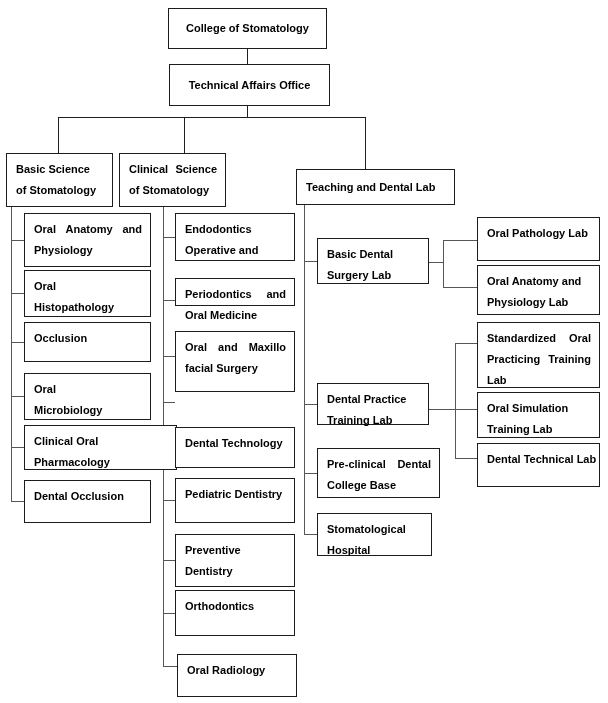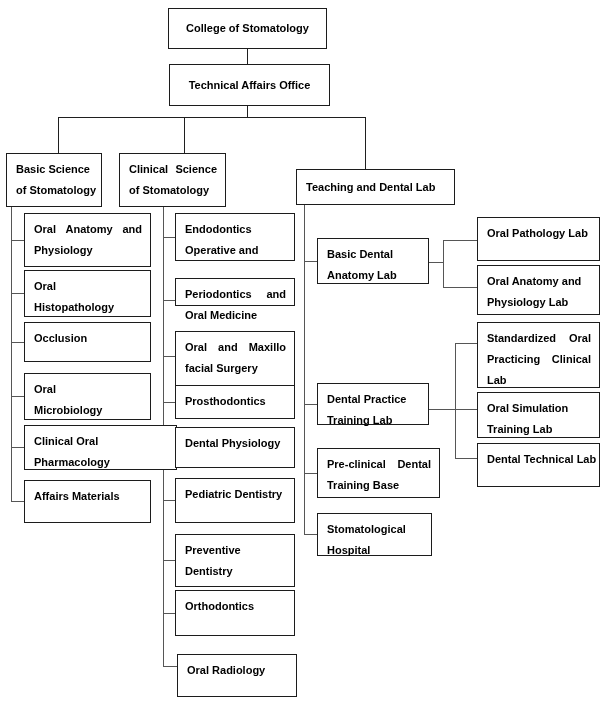--- a/index.html
+++ b/index.html
@@ -65,21 +65,21 @@
   <div class="h" style="left:455px;top:343px;width:22px"></div>
   <div class="h" style="left:455px;top:457.5px;width:22px"></div>
 
   <div class="node ctr" style="left:168px;top:8px;width:159px;height:41px">
     <div class="tl">College of Stomatology</div>
   </div>
   <div class="node ctr" style="left:169px;top:64px;width:161px;height:42px">
     <div class="tl">Technical Affairs Office</div>
   </div>
 
-  <div class="node" style="left:6px;top:153px;width:96px;height:54px">
+  <div class="node" style="left:6px;top:153px;width:107px;height:54px">
     <div class="tl">Basic Science</div>
     <div class="tl">of Stomatology</div>
   </div>
   <div class="node just" style="left:119px;top:153px;width:107px;height:54px">
     <div class="tl">Clinical Science</div>
     <div class="tl">of Stomatology</div>
   </div>
   <div class="node vctr" style="left:296px;top:169px;width:159px;height:36px">
     <div class="tl">Teaching and Dental Lab</div>
   </div>
@@ -97,82 +97,79 @@
   </div>
   <div class="node" style="left:24px;top:373px;width:127px;height:47px">
     <div class="tl">Oral</div>
     <div class="tl">Microbiology</div>
   </div>
   <div class="node" style="left:24px;top:425px;width:153px;height:45px">
     <div class="tl">Clinical Oral</div>
     <div class="tl">Pharmacology</div>
   </div>
   <div class="node" style="left:24px;top:480px;width:127px;height:43px">
-    <div class="tl">Affairs Materials</div>
+    <div class="tl">Dental Occlusion</div>
   </div>
 
   <div class="node" style="left:175px;top:213px;width:120px;height:48px">
     <div class="tl">Endodontics</div>
     <div class="tl">Operative and</div>
   </div>
   <div class="node just" style="left:175px;top:278px;width:120px;height:28px">
     <div class="tl">Periodontics and</div>
     <div class="tl">Oral Medicine</div>
   </div>
   <div class="node just" style="left:175px;top:331px;width:120px;height:61px">
     <div class="tl">Oral and Maxillo</div>
     <div class="tl">facial Surgery</div>
   </div>
-  <div class="node" style="left:175px;top:385px;width:120px;height:34px">
-    <div class="tl">Prosthodontics</div>
-  </div>
   <div class="node" style="left:175px;top:427px;width:120px;height:41px">
-    <div class="tl">Dental Physiology</div>
+    <div class="tl">Dental Technology</div>
   </div>
   <div class="node" style="left:175px;top:478px;width:120px;height:45px">
     <div class="tl">Pediatric Dentistry</div>
   </div>
   <div class="node" style="left:175px;top:534px;width:120px;height:53px">
     <div class="tl">Preventive</div>
     <div class="tl">Dentistry</div>
   </div>
   <div class="node" style="left:175px;top:590px;width:120px;height:46px">
     <div class="tl">Orthodontics</div>
   </div>
   <div class="node" style="left:177px;top:654px;width:120px;height:43px">
     <div class="tl">Oral Radiology</div>
   </div>
 
   <div class="node" style="left:317px;top:238px;width:112px;height:46px">
     <div class="tl">Basic Dental</div>
-    <div class="tl">Anatomy Lab</div>
+    <div class="tl">Surgery Lab</div>
   </div>
   <div class="node" style="left:317px;top:383px;width:112px;height:42px">
     <div class="tl">Dental Practice</div>
     <div class="tl">Training Lab</div>
   </div>
   <div class="node just" style="left:317px;top:448px;width:123px;height:50px">
     <div class="tl">Pre-clinical Dental</div>
-    <div class="tl">Training Base</div>
+    <div class="tl">College Base</div>
   </div>
   <div class="node" style="left:317px;top:513px;width:115px;height:43px">
     <div class="tl">Stomatological</div>
     <div class="tl">Hospital</div>
   </div>
 
   <div class="node" style="left:477px;top:217px;width:123px;height:44px">
     <div class="tl">Oral Pathology Lab</div>
   </div>
   <div class="node" style="left:477px;top:265px;width:123px;height:50px">
     <div class="tl">Oral Anatomy and</div>
     <div class="tl">Physiology Lab</div>
   </div>
   <div class="node just" style="left:477px;top:322px;width:123px;height:66px">
     <div class="tl">Standardized Oral</div>
-    <div class="tl">Practicing Clinical</div>
+    <div class="tl">Practicing Training</div>
     <div class="tl">Lab</div>
   </div>
   <div class="node" style="left:477px;top:392px;width:123px;height:46px">
     <div class="tl">Oral Simulation</div>
     <div class="tl">Training Lab</div>
   </div>
   <div class="node" style="left:477px;top:443px;width:123px;height:44px">
     <div class="tl">Dental Technical Lab</div>
   </div>
 

